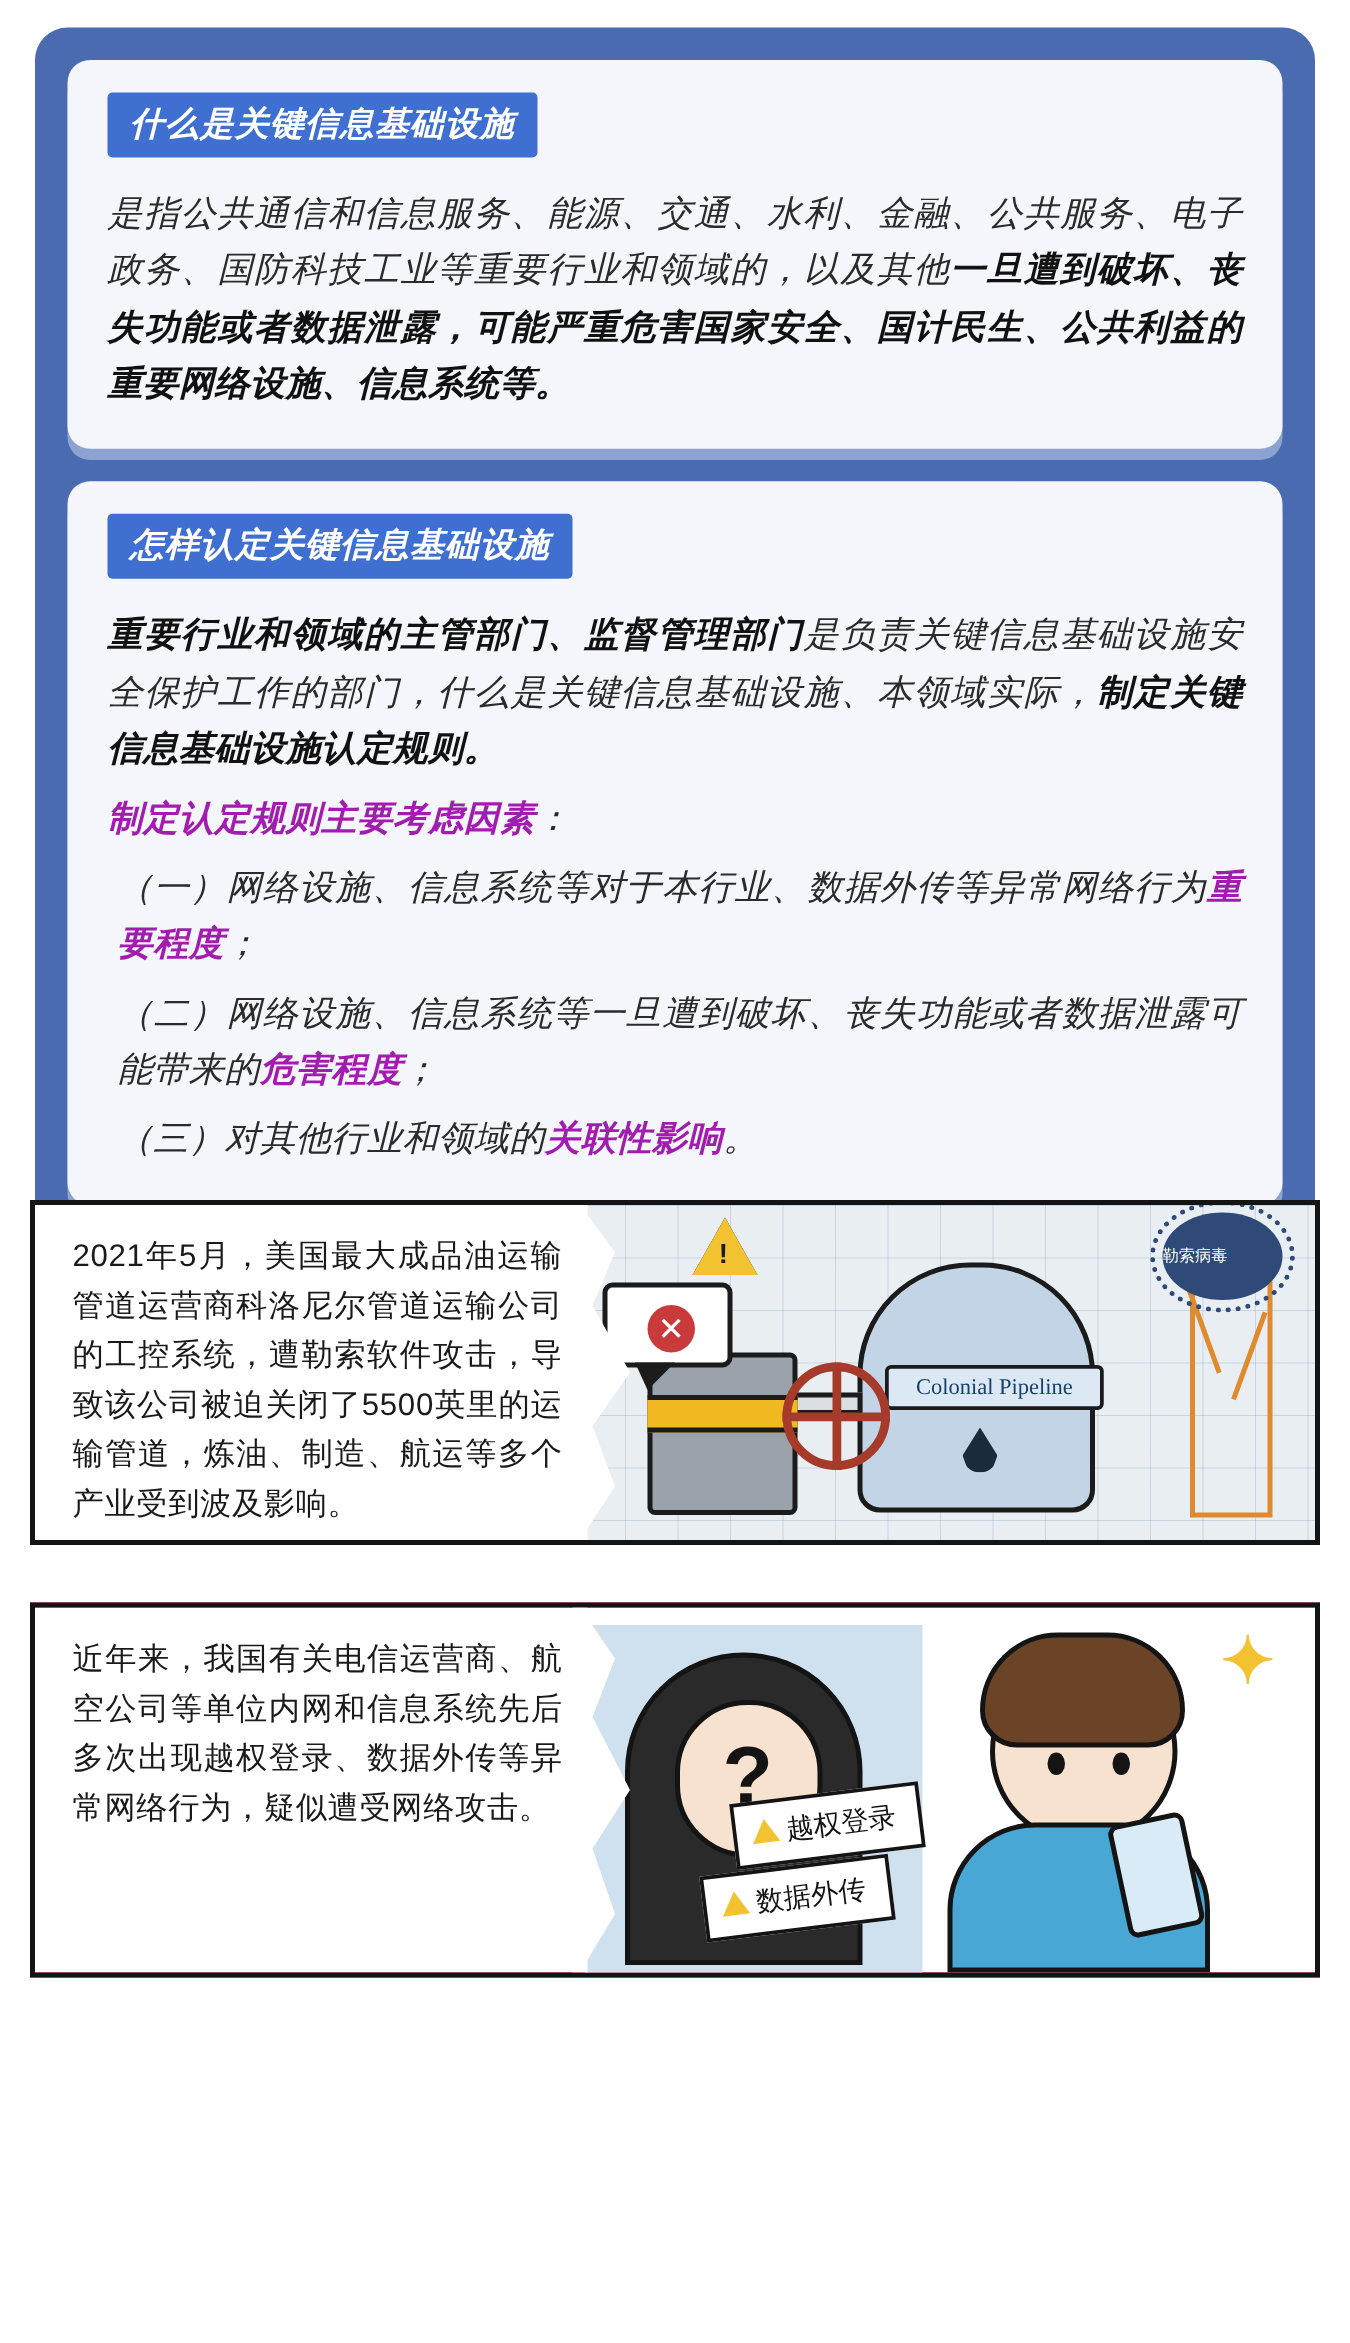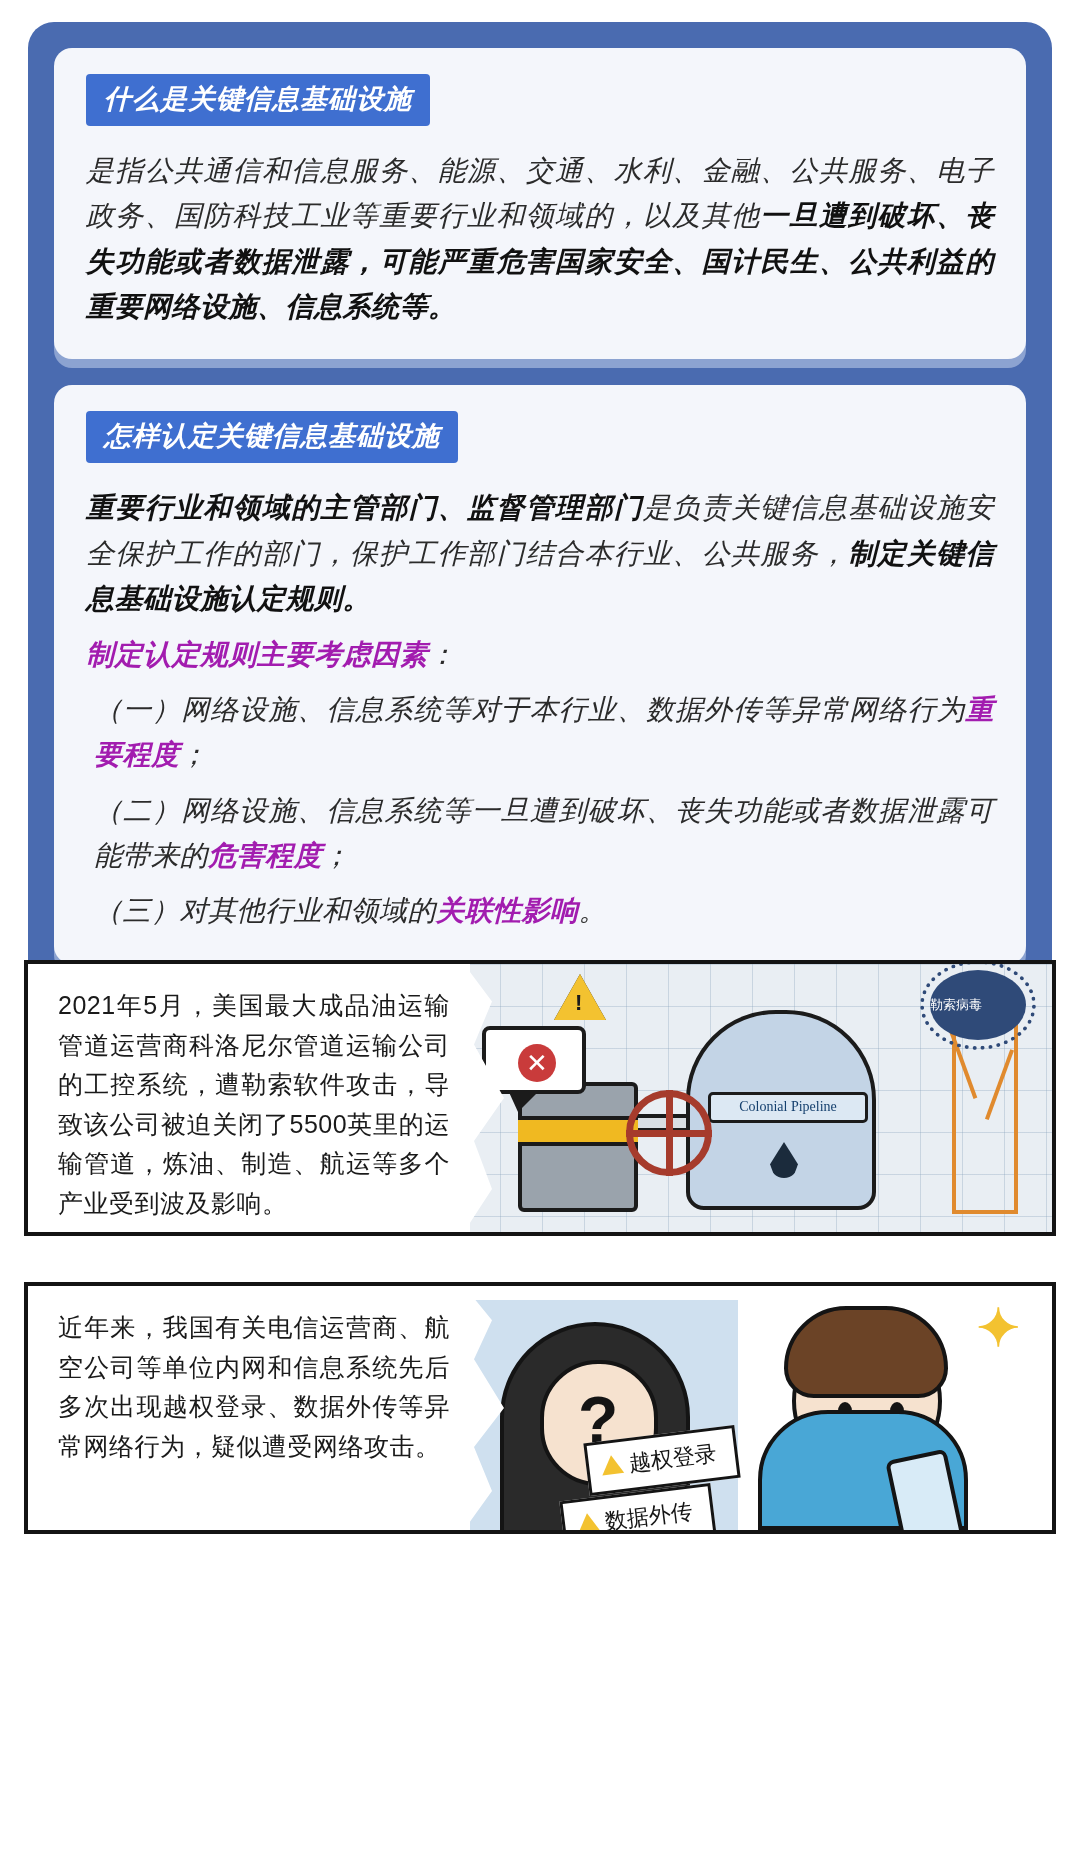--- a/index.html
+++ b/index.html
@@ -67,21 +67,21 @@
   .comic {
     position: absolute;
     left: 24px;
     width: 1032px;
     height: 276px;
     border: 4px solid #141414;
     background: #be185d;
     overflow: hidden;
   }
   #comic-1 { top: 960px; }
-  #comic-2 { top: 1282px; height: 252px; }
+  #comic-2 { top: 1282px; height: 300px; }
 
   .comic-text {
     position: absolute;
     left: 0; top: 0;
     width: 442px;
     height: 100%;
     background: #ffffff;
     z-index: 4;
     padding: 22px 20px 14px 30px;
     font-size: 25px;
@@ -120,25 +120,25 @@
     position: absolute;
     left: 228px; top: 46px;
     width: 190px; height: 200px;
     background: #c3d4e6;
     border: 4px solid #1b1b1b;
     border-radius: 90px 90px 18px 18px;
   }
   .tank-label {
     position: absolute;
     left: 18px; top: 78px;
-    width: 160px;
+    width: 175px;
     background: #dce8f3;
     border: 3px solid #1b1b1b;
     border-radius: 5px;
-    font-size: 14px;
+    font-size: 18px;
     color: #15406e;
     text-align: center;
     padding: 4px 0 5px 0;
     font-family: "Liberation Serif", serif;
   }
   .drop {
     position: absolute;
     left: 80px; top: 128px;
     width: 28px; height: 36px;
     background: #1b2b3c;
@@ -369,21 +369,21 @@
     <div class="card-title">什么是关键信息基础设施</div>
     <p class="para">
       <span>是指公共通信和信息服务、能源、交通、水利、金融、公共服务、电子政务、国防科技工业等重要行业和领域的，以及其他</span><span class="b">一旦遭到破坏、丧失功能或者数据泄露，</span><span class="b">可能严重危害国家安全、国计民生、公共利益的重要网络设施、信息系统等。</span>
     </p>
   </div>
 
   <div class="card">
     <div class="card-title">怎样认定关键信息基础设施</div>
 
     <p class="para">
-      <span class="b">重要行业和领域的主管部门、监督管理部门</span><span>是负责关键信息基础设施安全保护工作的部门，保护工作部门结合本行业、公共服务，</span><span class="b">制定关键信息基础设施认定规则。</span>
+      <span class="b">重要行业和领域的主管部门、监督管理部门</span><span>是负责关键信息基础设施安全保护工作的部门，什么是关键信息基础设施、本领域实际，</span><span class="b">制定关键信息基础设施认定规则。</span>
     </p>
 
     <p class="para">
       <span class="blue-b">制定认定规则主要考虑因素</span><span>：</span>
     </p>
 
     <p class="para indent">
       <span>（一）网络设施、信息系统等对于本行业、数据外传等异常网络行为</span><span class="blue-b">重要程度</span><span>；</span>
     </p>
 

